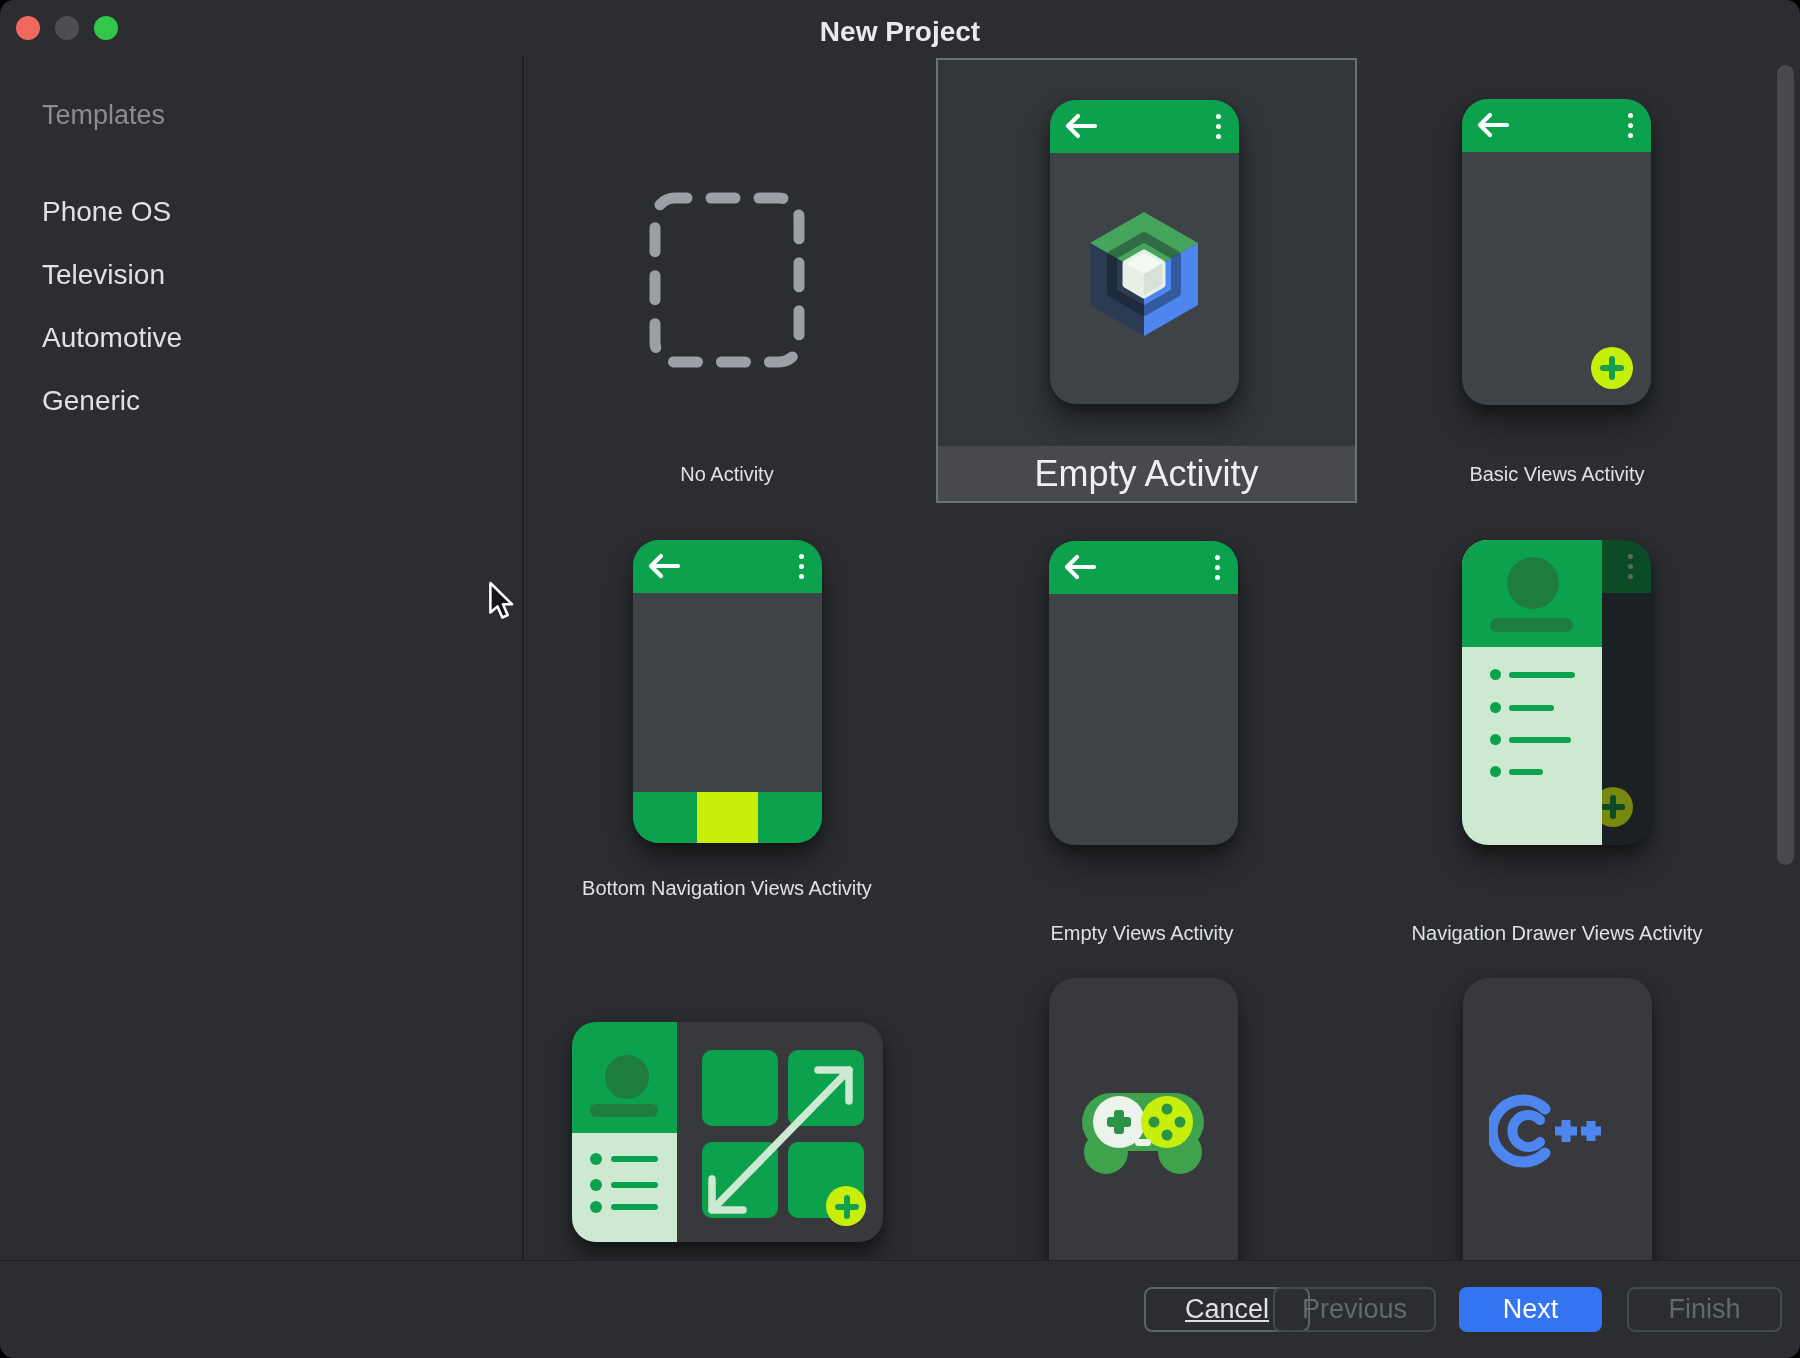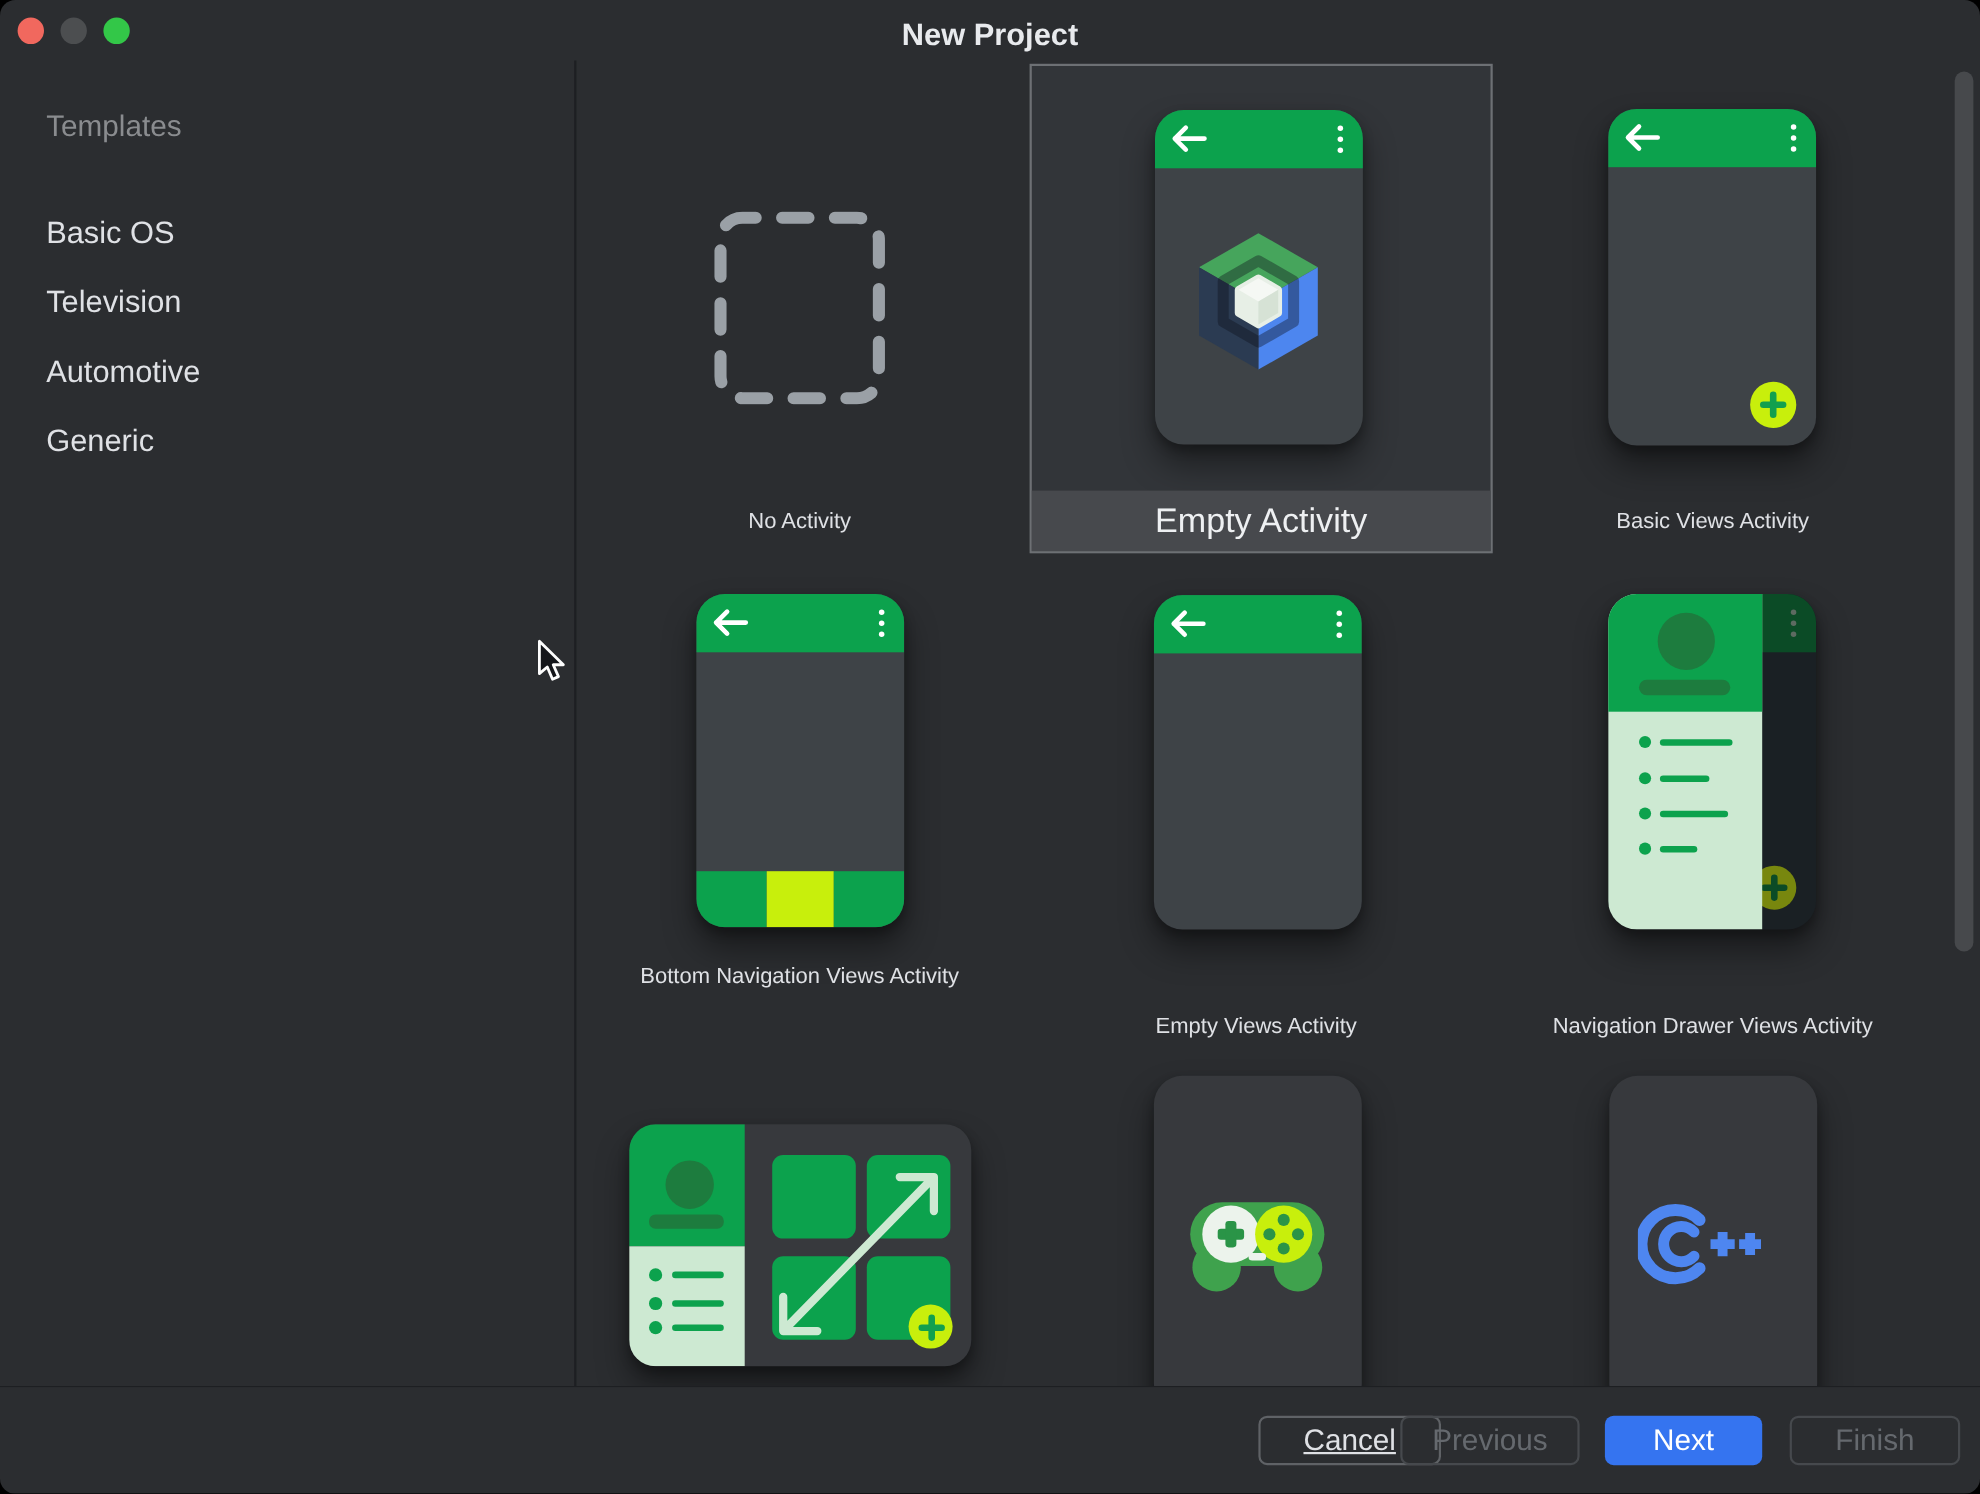--- a/index.html
+++ b/index.html
@@ -53,21 +53,21 @@
   .bottombar{position:absolute;left:0;right:0;bottom:0;height:51px;display:flex;}
   .bottombar .seg{height:100%;}
   .seg.g1{width:64px;background:var(--accent-green,#0ca24d);}
   .seg.g2{width:61px;background:var(--chartreuse,#c8ef0c);}
   .seg.g3{width:64px;flex:1;background:var(--accent-green,#0ca24d);}
 
   
   .sel-card{position:absolute;left:412px;top:3px;width:421px;height:445px;box-sizing:border-box;
             background:var(--card-bg,#323539);border:2px solid var(--card-border,#6d7074);}
   .sel-card .strip{position:absolute;left:0;right:0;bottom:0;height:55px;background:var(--card-strip,#47494d);
-            display:flex;align-items:center;justify-content:center;font-size:31px;color:#eef0f2;}
+            display:flex;align-items:center;justify-content:center;font-size:36px;color:#eef0f2;}
 
   
   .phone.drawer-phone{background:var(--dim-bg,#1a2024);}
   .drawer{position:absolute;left:0;top:0;width:140px;height:305px;background:var(--mint,#cde9d2);}
   .drawer .dhead{position:absolute;left:0;top:0;width:140px;height:107px;background:var(--accent-green,#0ca24d);}
   .drawer .avatar{position:absolute;left:45px;top:17px;width:52px;height:52px;border-radius:50%;
             background:var(--dark-green,#1d7c3e);}
   .drawer .name{position:absolute;left:28px;top:78px;width:83px;height:14px;border-radius:7px;
             background:var(--dark-green,#1d7c3e);}
   .drow{position:absolute;left:28px;height:11px;display:flex;align-items:center;gap:8px;}
@@ -113,21 +113,21 @@
       <div class="traffic">
         <span class="tl-close"></span>
         <span class="tl-min"></span>
         <span class="tl-zoom"></span>
       </div>
       <div class="win-title">New Project</div>
     </div>
 
     <div class="sidebar-header">Templates</div>
     <ul class="sidebar-list">
-      <li>Basic OS</li>
+      <li>Phone OS</li>
       <li>Television</li>
       <li>Automotive</li>
       <li>Generic</li>
     </ul>
     <div class="v-divider"></div>
 
     <div class="main">
 
       <div>
         <svg style="position:absolute;left:125px;top:137px;" width="156" height="176" viewBox="0 0 156 176">

